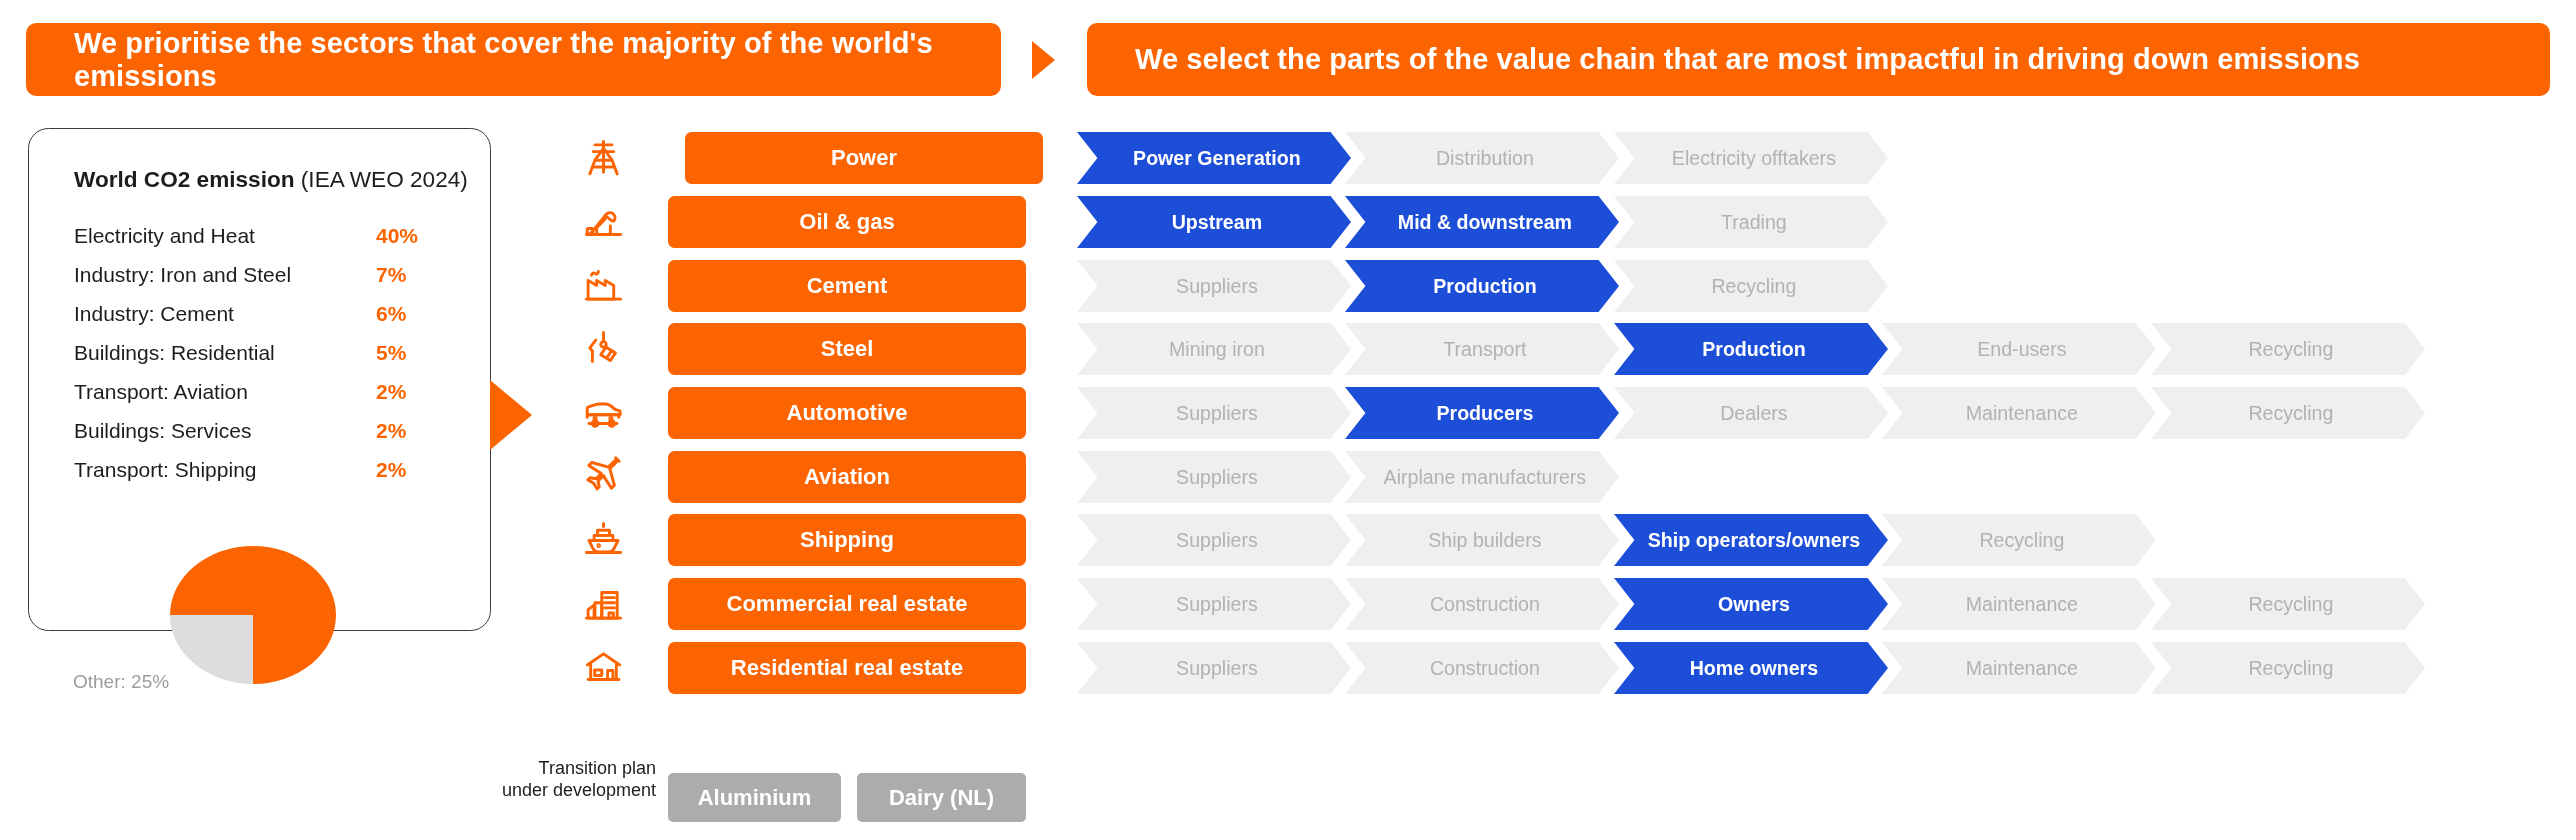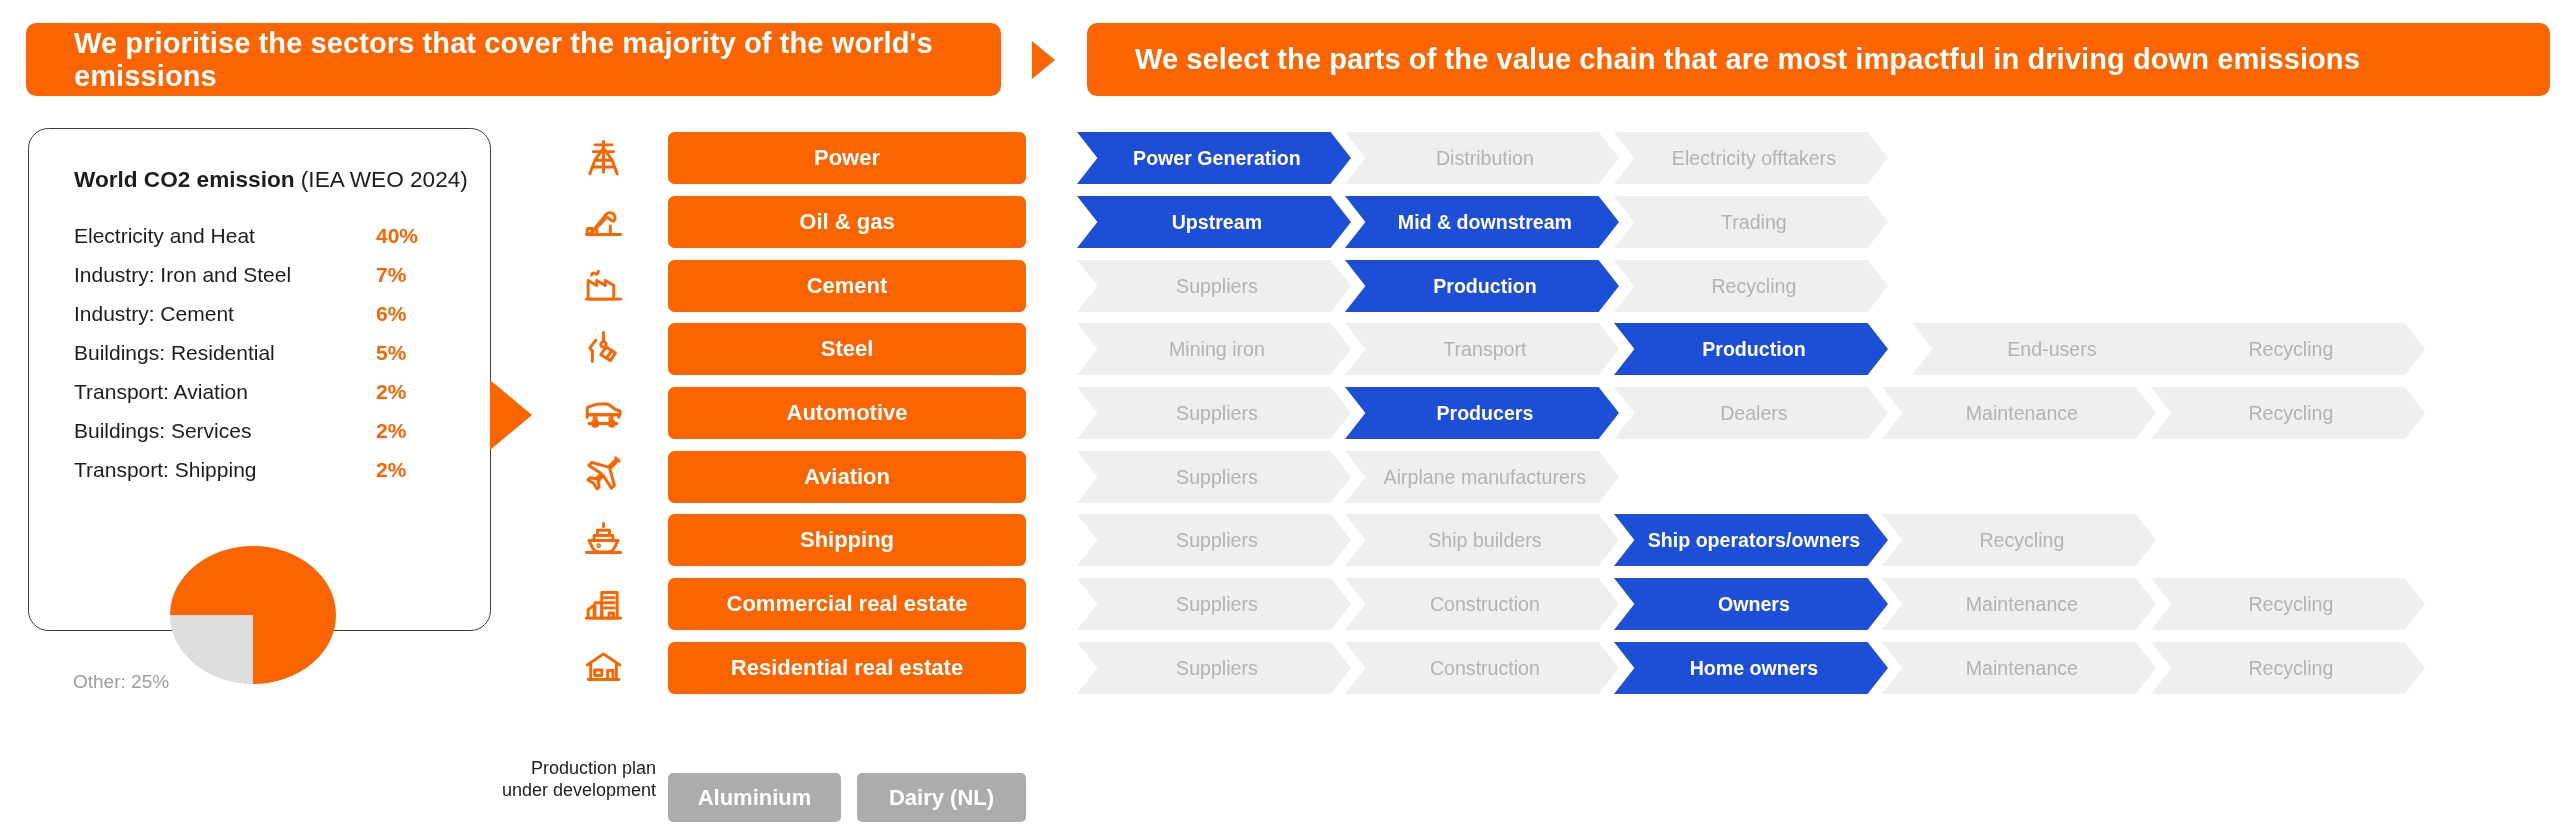--- a/index.html
+++ b/index.html
@@ -270,21 +270,21 @@
           <path d="M2.5 10.5 12 4l9.5 6.5"></path>
           <path d="M4.5 10.2V19h15v-8.8"></path>
           <path d="M3 19h18"></path>
           <path d="M6.8 13.5h4.2v3.2H6.8z"></path>
           <path d="M14.4 19v-5.2h3.1V19"></path>
         </svg>
       </div>
     </div>
 
   <div id="sector-btns">
-      <div class="sector-btn" style="top: 132px;">
+      <div class="sector-btn" style="top: 132px; margin-left: 17px;">
         <span>Power</span>
       </div>
       <div class="sector-btn" style="top: 196px;">
         <span>Oil &amp; gas</span>
       </div>
       <div class="sector-btn" style="top: 260px;">
         <span>Cement</span>
       </div>
       <div class="sector-btn" style="top: 323px;">
         <span>Steel</span>
@@ -300,21 +300,21 @@
       </div>
       <div class="sector-btn" style="top: 578px;">
         <span>Commercial real estate</span>
       </div>
       <div class="sector-btn" style="top: 642px;">
         <span>Residential real estate</span>
       </div>
     </div>
 
   <div id="transition-label">
-    <div>Production plan</div>
+    <div>Transition plan</div>
     <div>under development</div>
   </div>
   <div class="pending-btn" id="pending-0">
     <span>Aluminium</span>
   </div>
   <div class="pending-btn" id="pending-1">
     <span>Dairy (NL)</span>
   </div>
 
   <div id="chain-rows">
@@ -354,21 +354,21 @@
       <div class="chain-row" style="top: 323px; width: 1342px;">
         <div class="chev inactive" style="left: 0px; width: 274px;">
           <span class="chev-label">Mining iron</span>
         </div>
         <div class="chev inactive" style="left: 268px; width: 274px;">
           <span class="chev-label">Transport</span>
         </div>
         <div class="chev active" style="left: 537px; width: 274px;">
           <span class="chev-label">Production</span>
         </div>
-        <div class="chev inactive" style="left: 835px; width: 274px;">
+        <div class="chev inactive" style="left: 805px; width: 274px;">
           <span class="chev-label">End-users</span>
         </div>
         <div class="chev inactive" style="left: 1074px; width: 274px;">
           <span class="chev-label">Recycling</span>
         </div>
       </div>
       <div class="chain-row" style="top: 387px; width: 1342px;">
         <div class="chev inactive" style="left: 0px; width: 274px;">
           <span class="chev-label">Suppliers</span>
         </div>

